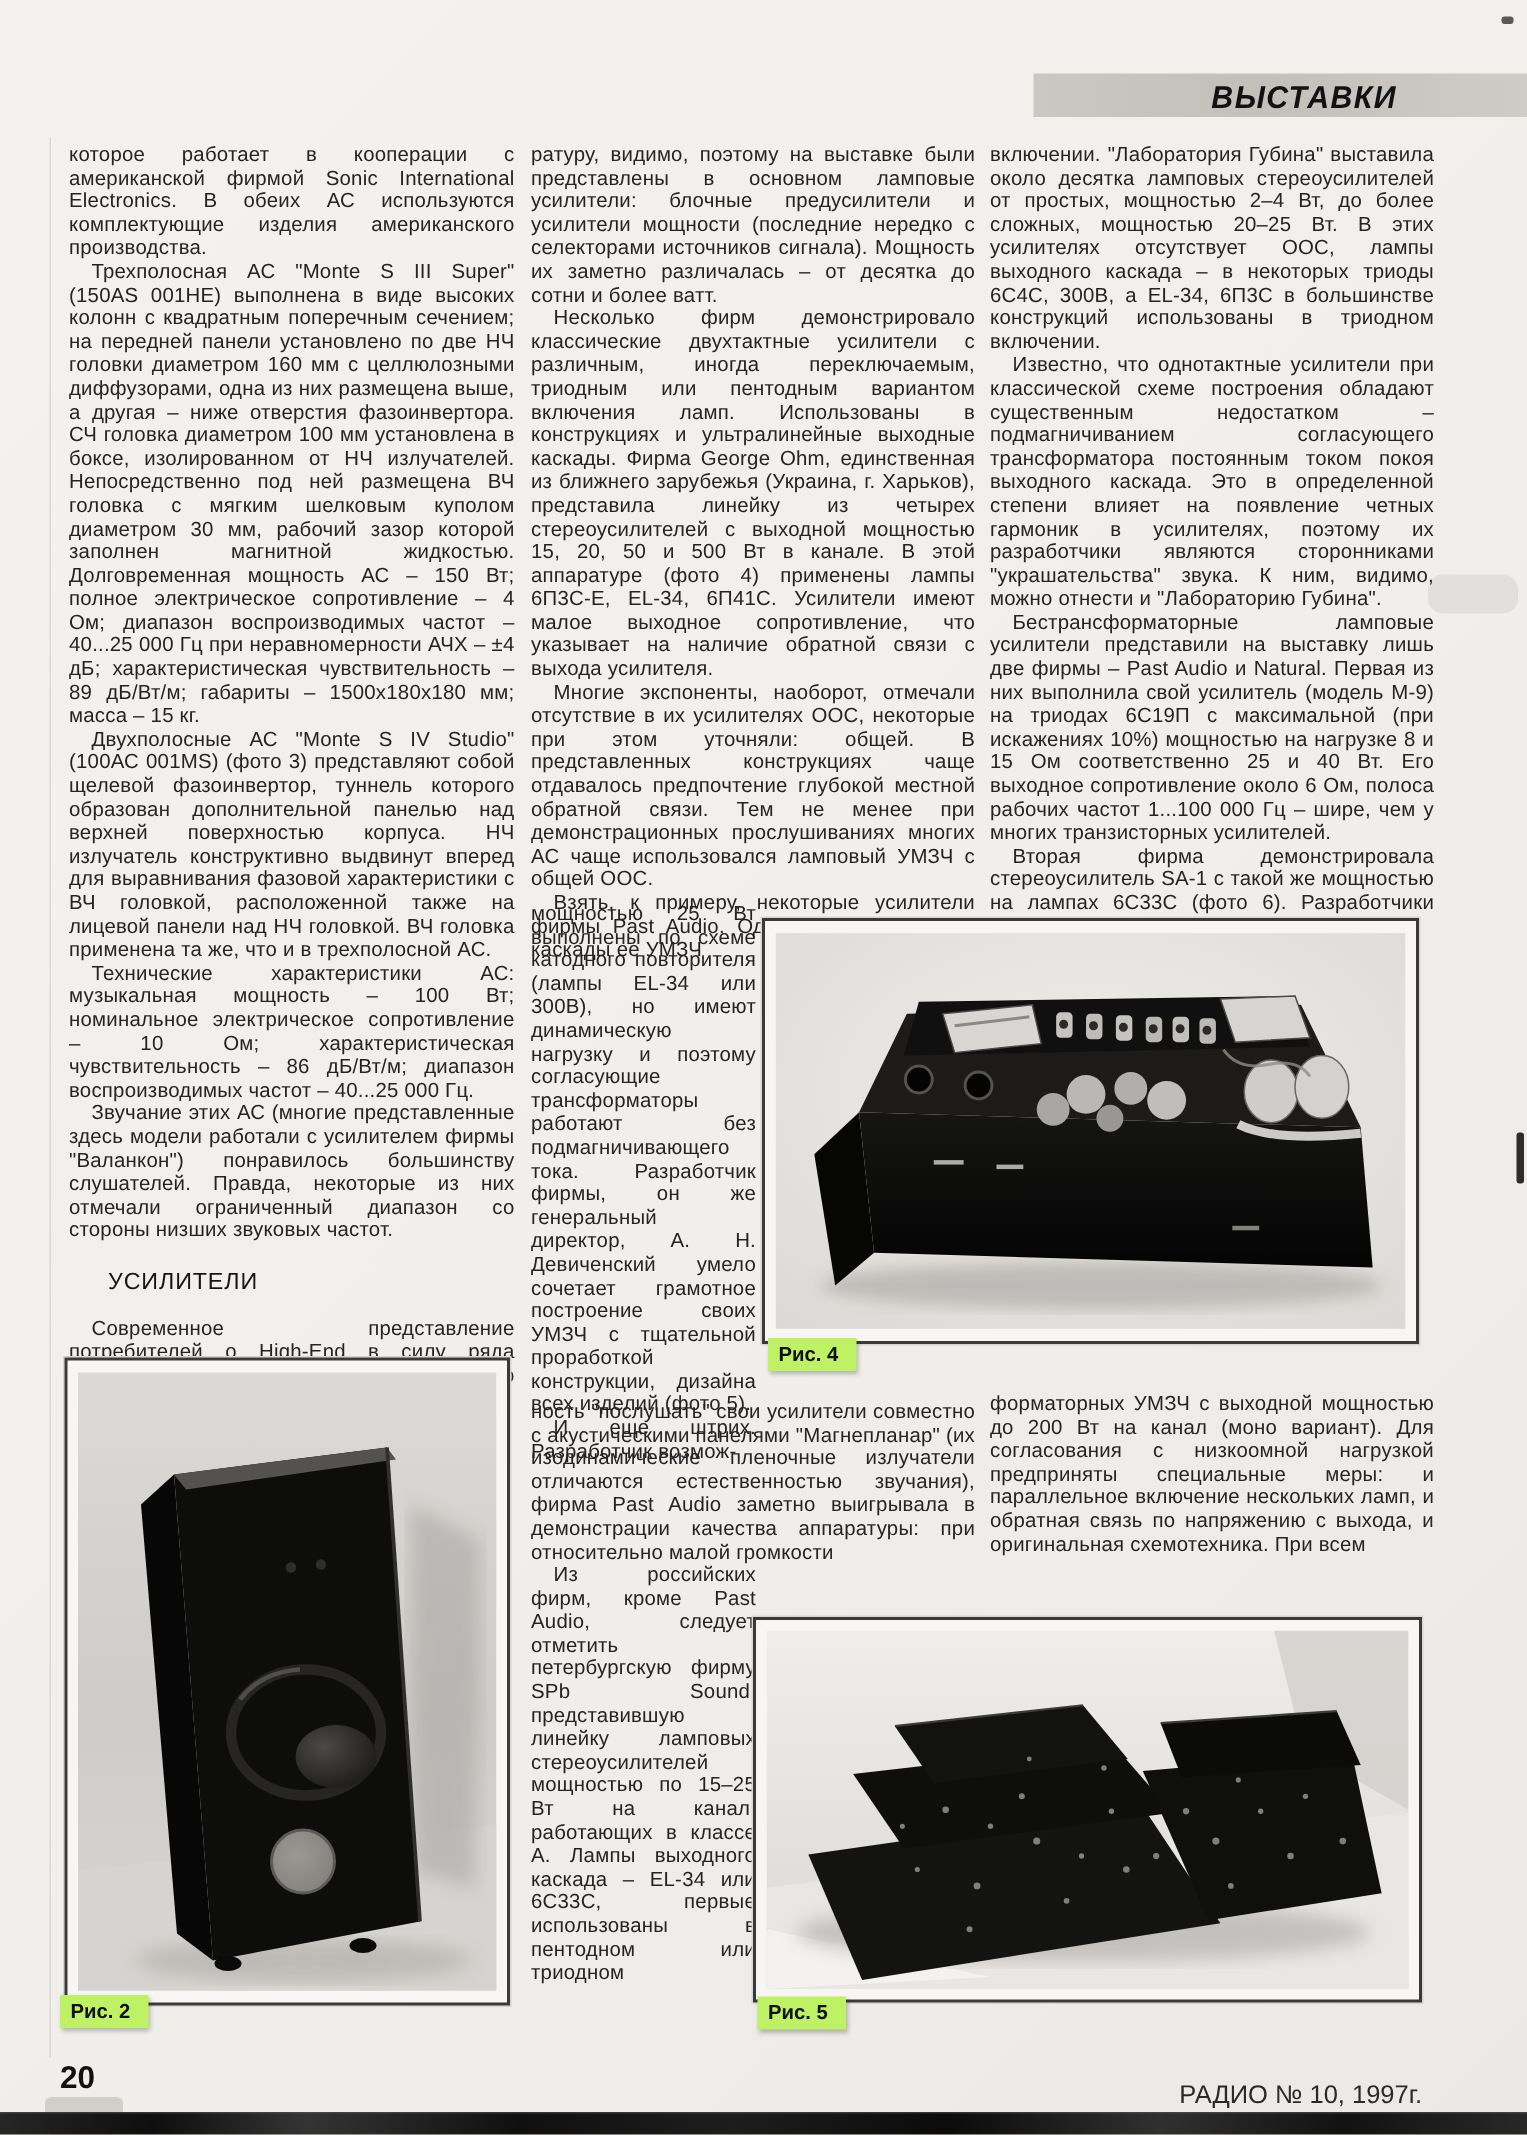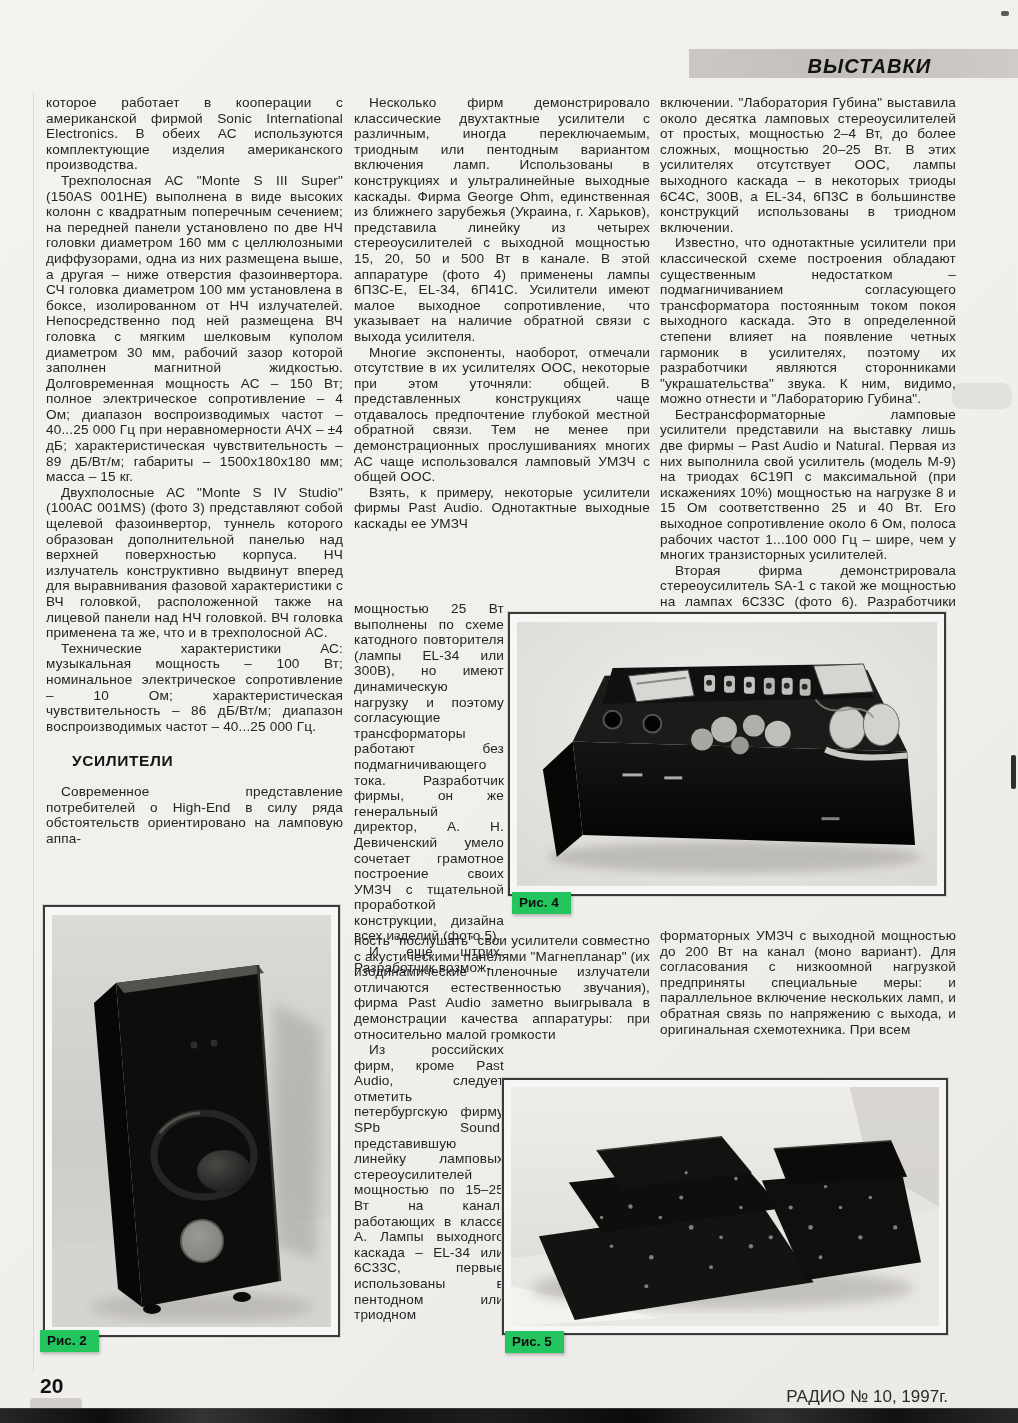--- a/index.html
+++ b/index.html
@@ -17,31 +17,31 @@
     font-weight:bold;font-style:italic;font-size:21px;letter-spacing:1px;
     color:#121212;transform:translateX(16px) scaleX(.96);
   }
   .textblock{
     position:absolute;text-align:justify;font-size:13.6px;line-height:15.6px;
     letter-spacing:.15px;color:#242424;z-index:2;
   }
   .textblock p{margin:0;text-indent:15px;}
   .textblock p.noindent{text-indent:0;}
   .textblock h2{
-    font-size:15.5px;font-weight:bold;letter-spacing:.6px;color:#151515;
+    font-size:15.5px;font-weight:normal;letter-spacing:.6px;color:#151515;
     margin:19px 0 15px 26px;text-indent:0;text-align:left;
   }
   .photo{
     position:absolute;margin:0;box-sizing:border-box;z-index:3;
     background:#f7f6f4;border:2px solid #3a3a38;padding:7px;
     box-shadow:0 0 0 1px #d7d5d1;
   }
   .photo svg{display:block;width:100%;height:100%;}
   .fig-caption{
-    position:absolute;z-index:4;background:#22c55e;color:#0e0e0e;
+    position:absolute;z-index:4;background:#bef264;color:#0e0e0e;
     font-weight:bold;font-size:13.5px;padding:3px 12px 4px 7px;
     box-shadow:1px 2px 3px rgba(0,0,0,.25);white-space:nowrap;
   }
   .page-number{
     position:absolute;left:40px;top:1374px;font-size:21px;font-weight:bold;color:#111;z-index:2;
   }
   .journal-ref{
     position:absolute;left:658px;top:1387px;width:290px;text-align:right;
     font-size:17px;color:#2a2a2a;z-index:2;
   }
@@ -76,25 +76,27 @@
 
 <div class="section-bar">
   <span class="section-title">ВЫСТАВКИ</span>
 </div>
 
 <div class="textblock" style="left:46px;top:95px;width:297px;">
   <p class="noindent">которое работает в кооперации с американской фирмой Sonic International Electronics. В обеих АС используются комплектующие изделия американского производства.</p>
   <p>Трехполосная АС "Monte S III Super" (150AS 001HE) выполнена в виде высоких колонн с квадратным поперечным сечением; на передней панели установлено по две НЧ головки диаметром 160 мм с целлюлозными диффузорами, одна из них размещена выше, а другая – ниже отверстия фазоинвертора. СЧ головка диаметром 100 мм установлена в боксе, изолированном от НЧ излучателей. Непосредственно под ней размещена ВЧ головка с мягким шелковым куполом диаметром 30 мм, рабочий зазор которой заполнен магнитной жидкостью. Долговременная мощность АС – 150 Вт; полное электрическое сопротивление – 4 Ом; диапазон воспроизводимых частот – 40...25 000 Гц при неравномерности АЧХ – ±4 дБ; характеристическая чувствительность – 89 дБ/Вт/м; габариты – 1500x180x180 мм; масса – 15 кг.</p>
   <p>Двухполосные АС "Monte S IV Studio" (100АС 001MS) (фото 3) представляют собой щелевой фазоинвертор, туннель которого образован дополнительной панелью над верхней поверхностью корпуса. НЧ излучатель конструктивно выдвинут вперед для выравнивания фазовой характеристики с ВЧ головкой, расположенной также на лицевой панели над НЧ головкой. ВЧ головка применена та же, что и в трехполосной АС.</p>
   <p>Технические характеристики АС: музыкальная мощность – 100 Вт; номинальное электрическое сопротивление – 10 Ом; характеристическая чувствительность – 86 дБ/Вт/м; диапазон воспроизводимых частот – 40...25 000 Гц.</p>
+  <p>Звучание этих АС (многие представленные здесь модели работали с усилителем фирмы "Валанкон") понравилось большинству слушателей. Правда, некоторые из них отмечали ограниченный диапазон со стороны низших звуковых частот.</p>
   <h2>УСИЛИТЕЛИ</h2>
   <p>Современное представление потребителей о High-End в силу ряда обстоятельств ориентировано на ламповую аппа-</p>
 </div>
 
 <div class="textblock" style="left:354px;top:95px;width:296px;">
+  <p class="noindent">ратуру, видимо, поэтому на выставке были представлены в основном ламповые усилители: блочные предусилители и усилители мощности (последние нередко с селекторами источников сигнала). Мощность их заметно различалась – от десятка до сотни и более ватт.</p>
   <p>Несколько фирм демонстрировало классические двухтактные усилители с различным, иногда переключаемым, триодным или пентодным вариантом включения ламп. Использованы в конструкциях и ультралинейные выходные каскады. Фирма George Ohm, единственная из ближнего зарубежья (Украина, г. Харьков), представила линейку из четырех стереоусилителей с выходной мощностью 15, 20, 50 и 500 Вт в канале. В этой аппаратуре (фото 4) применены лампы 6П3С-Е, EL-34, 6П41С. Усилители имеют малое выходное сопротивление, что указывает на наличие обратной связи с выхода усилителя.</p>
   <p>Многие экспоненты, наоборот, отмечали отсутствие в их усилителях ООС, некоторые при этом уточняли: общей. В представленных конструкциях чаще отдавалось предпочтение глубокой местной обратной связи. Тем не менее при демонстрационных прослушиваниях многих АС чаще использовался ламповый УМЗЧ с общей ООС.</p>
   <p>Взять, к примеру, некоторые усилители фирмы Past Audio. Однотактные выходные каскады ее УМЗЧ</p>
 </div>
 
 <div class="textblock" style="left:354px;top:601px;width:150px;">
   <p class="noindent">мощностью 25 Вт выполнены по схеме катодного повторителя (лампы EL-34 или 300В), но имеют динамическую нагрузку и поэтому согласующие трансформаторы работают без подмагничивающего тока. Разработчик фирмы, он же генеральный директор, А. Н. Девиченский умело сочетает грамотное построение своих УМЗЧ с тщательной проработкой конструкции, дизайна всех изделий (фото 5).</p>
   <p>И еще штрих. Разработчик возмож-</p>
 </div>
 

